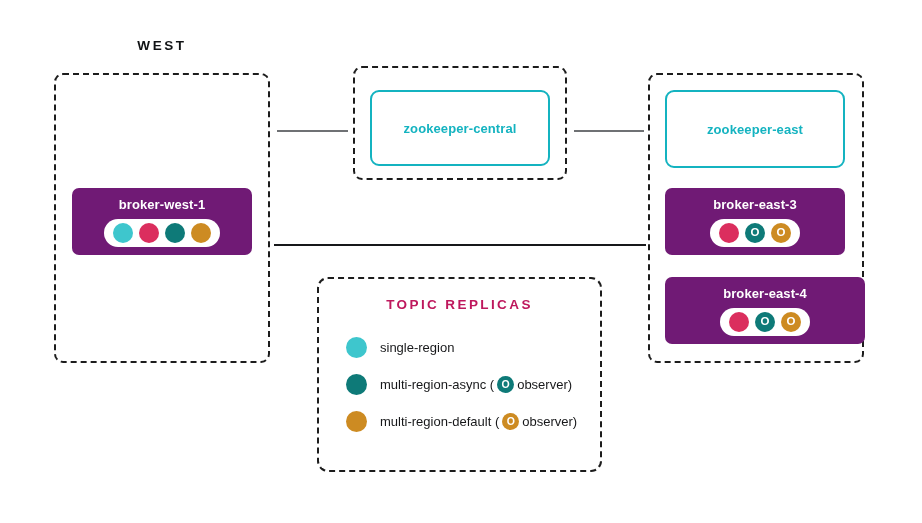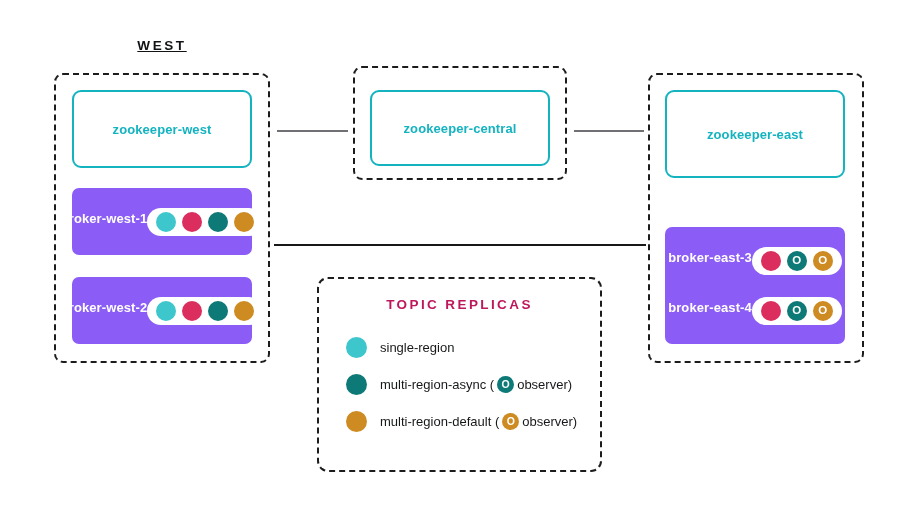--- a/index.html
+++ b/index.html
@@ -21,21 +21,20 @@
 
   
   .region-title {
     position: absolute;
     font-size: 13.5px;
     font-weight: bold;
     letter-spacing: 2.6px;
     color: #111315;
     text-align: center;
     white-space: nowrap;
-    text-decoration: underline;
   }
 
   
   .region-box {
     position: absolute;
     border: 2px dashed #1c1c1c;
     border-radius: 9px;
     box-sizing: border-box;
     background: transparent;
   }
@@ -56,24 +55,24 @@
     font-weight: bold;
     color: #14b3c0;
     letter-spacing: 0.1px;
     white-space: nowrap;
   }
 
   
   .broker-node {
     position: absolute;
     box-sizing: border-box;
-    background: #8b5cf6;
+    background: #701a75;
     border-radius: 7px;
     display: flex;
-    flex-direction: row;
+    flex-direction: column;
     align-items: center;
     justify-content: center;
   }
   .broker-label {
     font-size: 13px;
     font-weight: bold;
     color: #ffffff;
     white-space: nowrap;
     margin-bottom: 7px;
     letter-spacing: 0.1px;
@@ -170,68 +169,56 @@
 </style>
 </head>
 <body>
 
 <div id="canvas">
 
   <div class="region-title" style="left:54px; top:38px; width:216px;">WEST</div>
 
   <div class="region-box" style="left:54px; top:73px; width:216px; height:290px;"></div>
 
-  <div class="zk-node" style="left:72px; top:90px; width:180px; height:78px;">
-    <span class="zk-label">zookeeper-west</span>
-  </div>
 
   <div class="broker-node" style="left:72px; top:188px; width:180px; height:67px;">
     <span class="broker-label">broker-west-1</span>
     <div class="replica-pill">
         <div class="dot" style="background: rgb(62, 198, 205);"></div>
         <div class="dot" style="background: rgb(219, 46, 94);"></div>
         <div class="dot" style="background: rgb(14, 122, 120);"></div>
         <div class="dot" style="background: rgb(205, 139, 34);"></div>
       </div>
   </div>
 
-  <div class="broker-node" style="left:72px; top:277px; width:180px; height:67px;">
-    <span class="broker-label">broker-west-2</span>
-    <div class="replica-pill">
-        <div class="dot" style="background: rgb(62, 198, 205);"></div>
-        <div class="dot" style="background: rgb(219, 46, 94);"></div>
-        <div class="dot" style="background: rgb(14, 122, 120);"></div>
-        <div class="dot" style="background: rgb(205, 139, 34);"></div>
-      </div>
-  </div>
 
 
   <div class="region-box" style="left:353px; top:66px; width:214px; height:114px;"></div>
 
   <div class="zk-node" style="left:370px; top:90px; width:180px; height:76px;">
     <span class="zk-label">zookeeper-central</span>
   </div>
 
 
   <div class="region-box" style="left:648px; top:73px; width:216px; height:290px;"></div>
 
-  <div class="zk-node" style="left:665px; top:90px; width:180px; height:88px;">
+  <div class="zk-node" style="left:665px; top:90px; width:180px; height:78px;">
     <span class="zk-label">zookeeper-east</span>
   </div>
 
-  <div class="broker-node" style="left:665px; top:188px; width:180px; height:67px;margin-top:39px;">
+  <div class="broker-node" style="left:665px; top:188px; width:180px; height:67px;">
     <span class="broker-label">broker-east-3</span>
     <div class="replica-pill">
         <div class="dot" style="background: rgb(219, 46, 94);"></div>
         <div class="dot" style="background: rgb(14, 122, 120);">O</div>
         <div class="dot" style="background: rgb(205, 139, 34);">O</div>
       </div>
   </div>
 
-  <div class="broker-node" style="left:665px; top:277px; width:180px; height:67px;">
+  <div class="broker-node" style="left:665px; top:277px; width:200px; height:67px;">
     <span class="broker-label">broker-east-4</span>
     <div class="replica-pill">
         <div class="dot" style="background: rgb(219, 46, 94);"></div>
         <div class="dot" style="background: rgb(14, 122, 120);">O</div>
         <div class="dot" style="background: rgb(205, 139, 34);">O</div>
       </div>
   </div>
 
   <div class="connector" style="left:277px; top:130px; width:71px; height:2px;"></div>
 

